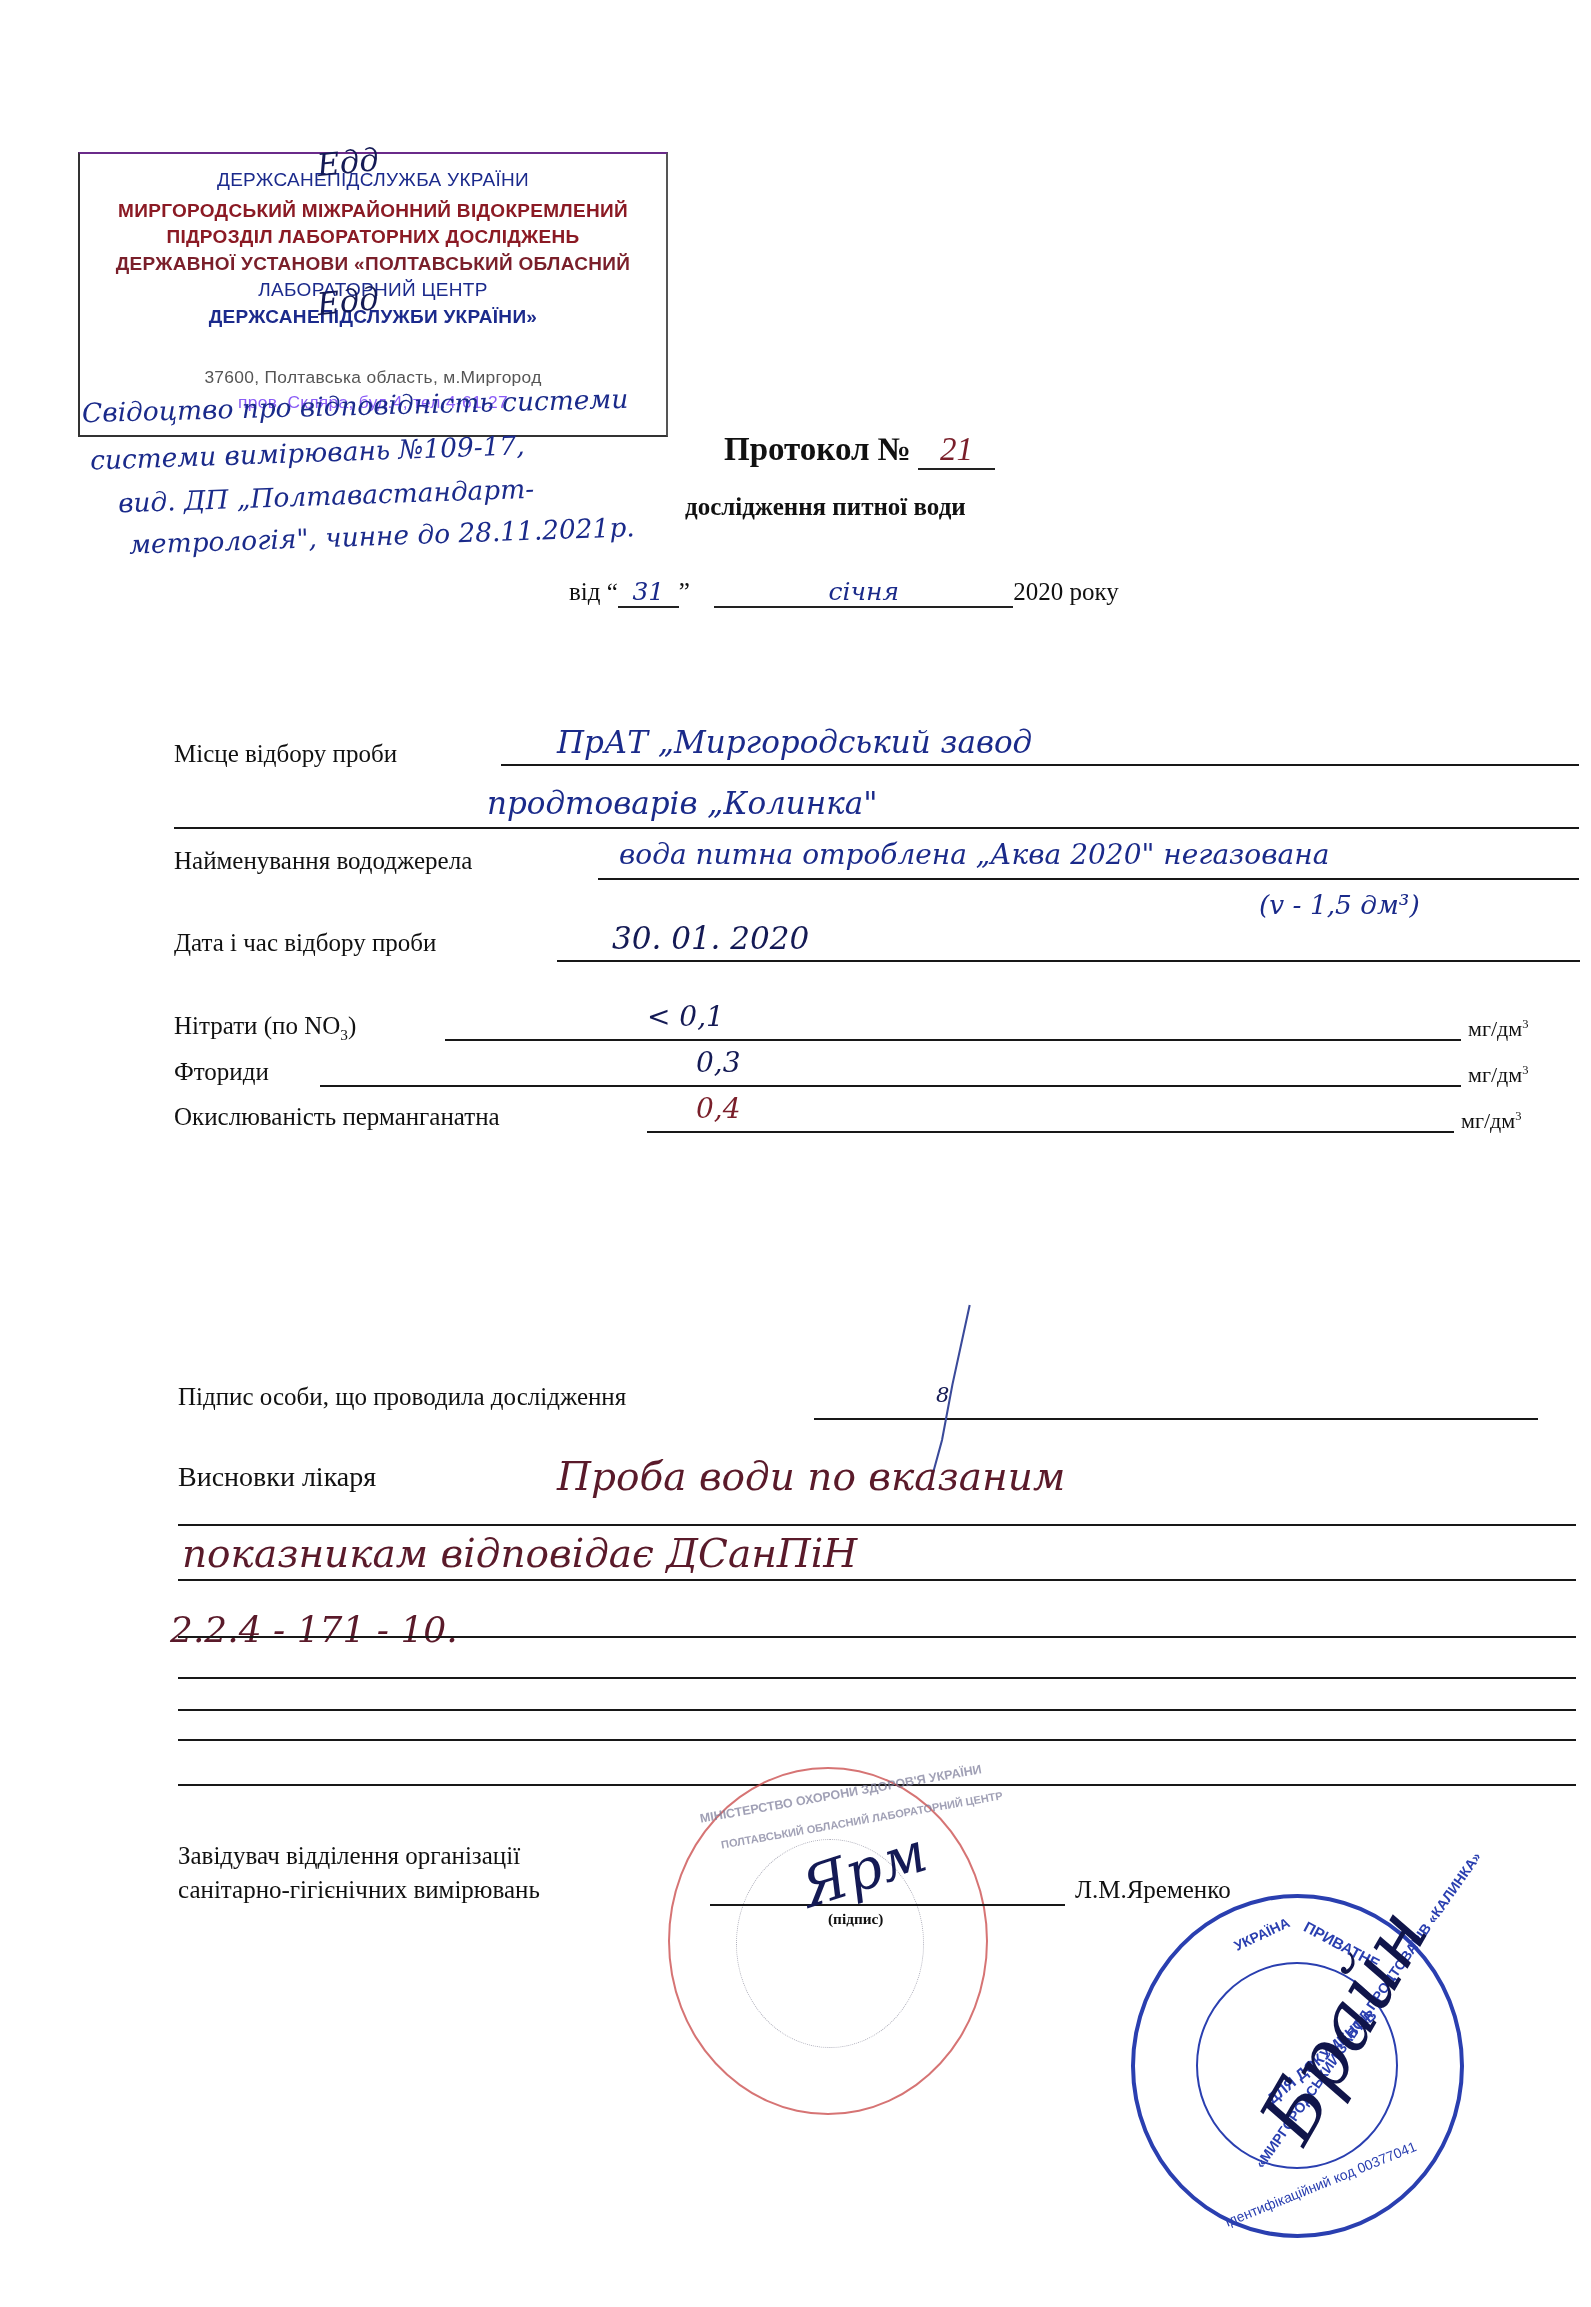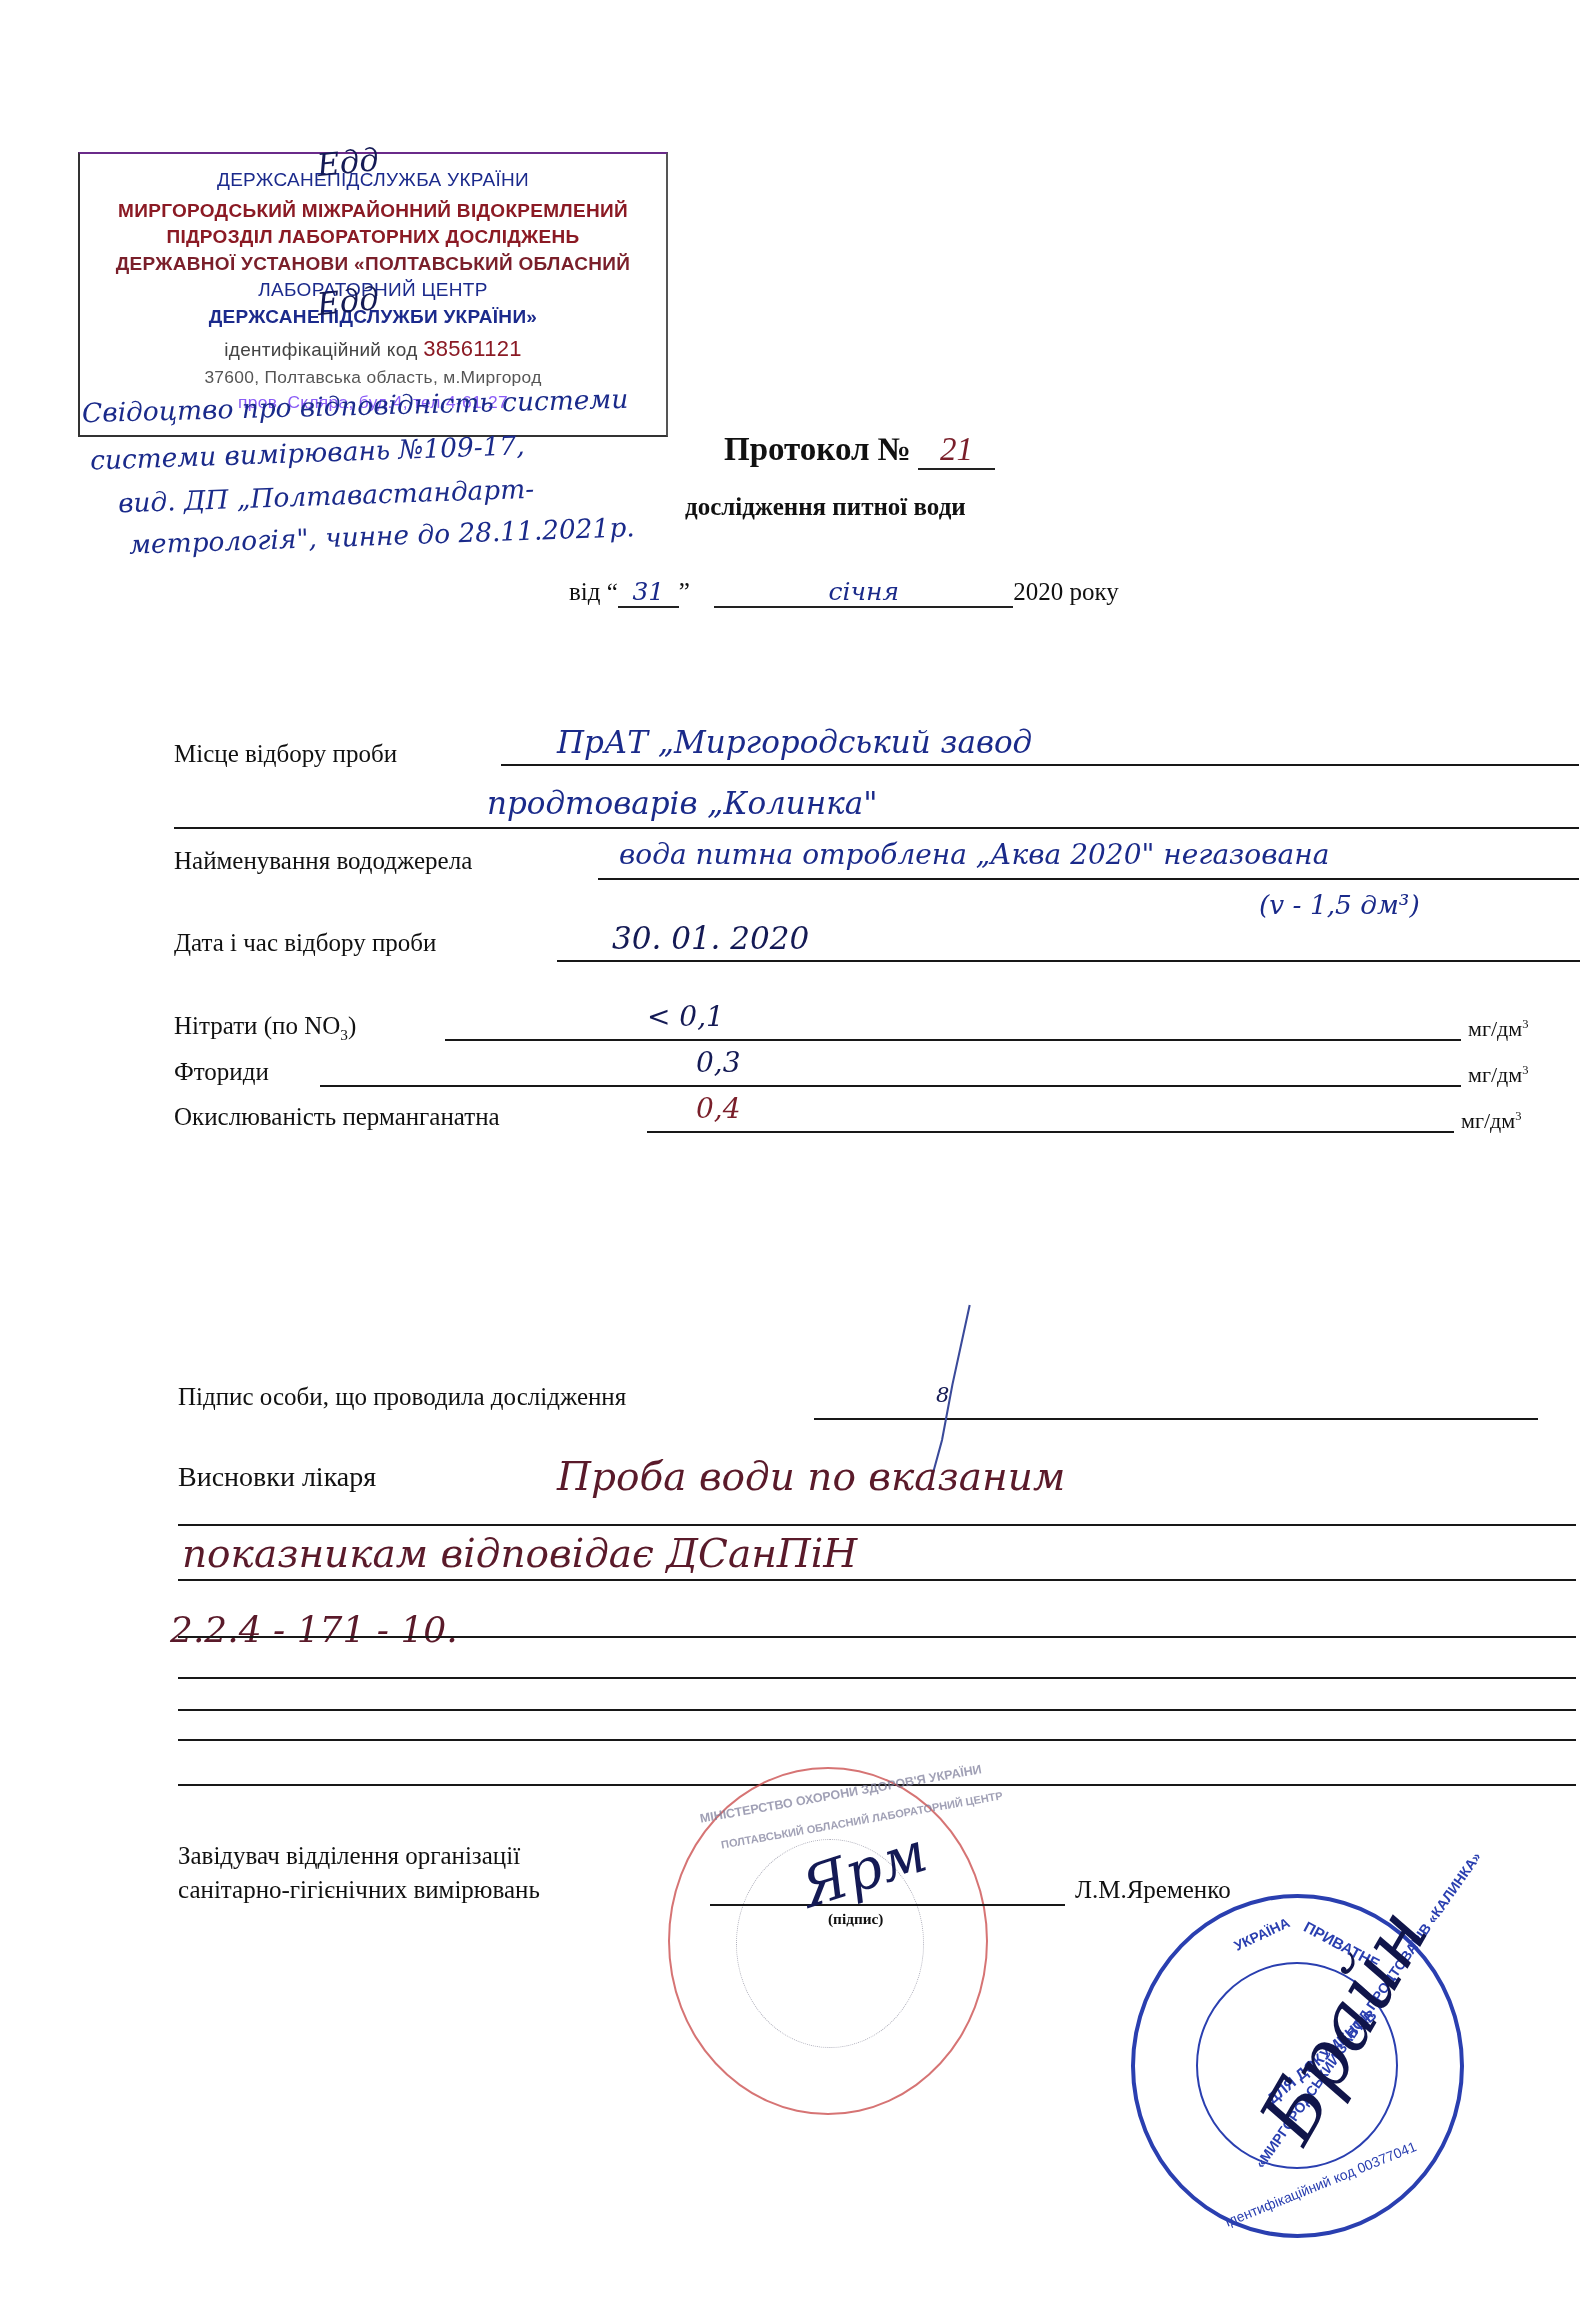--- a/index.html
+++ b/index.html
@@ -59,24 +59,20 @@
 </head>
 <body>
 
 <div class="abs lab-stamp">
   <div class="ln l1">ДЕРЖСАНЕПІДСЛУЖБА УКРАЇНИ</div>
   <div class="ln l2">МИРГОРОДСЬКИЙ МІЖРАЙОННИЙ ВІДОКРЕМЛЕНИЙ</div>
   <div class="ln l3">ПІДРОЗДІЛ ЛАБОРАТОРНИХ ДОСЛІДЖЕНЬ</div>
   <div class="ln l4">ДЕРЖАВНОЇ УСТАНОВИ «ПОЛТАВСЬКИЙ ОБЛАСНИЙ</div>
   <div class="ln l5">ЛАБОРАТОРНИЙ ЦЕНТР</div>
   <div class="ln l6">ДЕРЖСАНЕПІДСЛУЖБИ УКРАЇНИ»</div>
-  <div class="ln l7">
-    <span>ідентифікаційний код</span>
-    <b>38561121</b>
-  </div>
   <div class="ln l8">37600, Полтавська область, м.Миргород</div>
   <div class="ln l9">пров. Скляра, буд.4, тел.4-61-27</div>
   <div class="abs hand hand-dark" style="left:237px; top:-9.7px; font-size:31px; transform:rotate(-6deg);">Едд</div>
   <div class="abs hand hand-dark" style="left:237px; top:129px; font-size:31px; transform:rotate(-6deg);">Едд</div>
 </div>
 
 <div class="abs note-line" style="top:390px; transform:rotate(-1.5deg);">Свідоцтво про відповідність системи</div>
 <div class="abs note-line" style="top:437px; left:90px; transform:rotate(-2deg);">системи вимірювань №109-17,</div>
 <div class="abs note-line" style="top:480px; left:118px; transform:rotate(-2deg);">вид. ДП „Полтавастандарт-</div>
 <div class="abs note-line" style="top:520px; left:129px; transform:rotate(-2deg);">метрологія", чинне до 28.11.2021р.</div>

